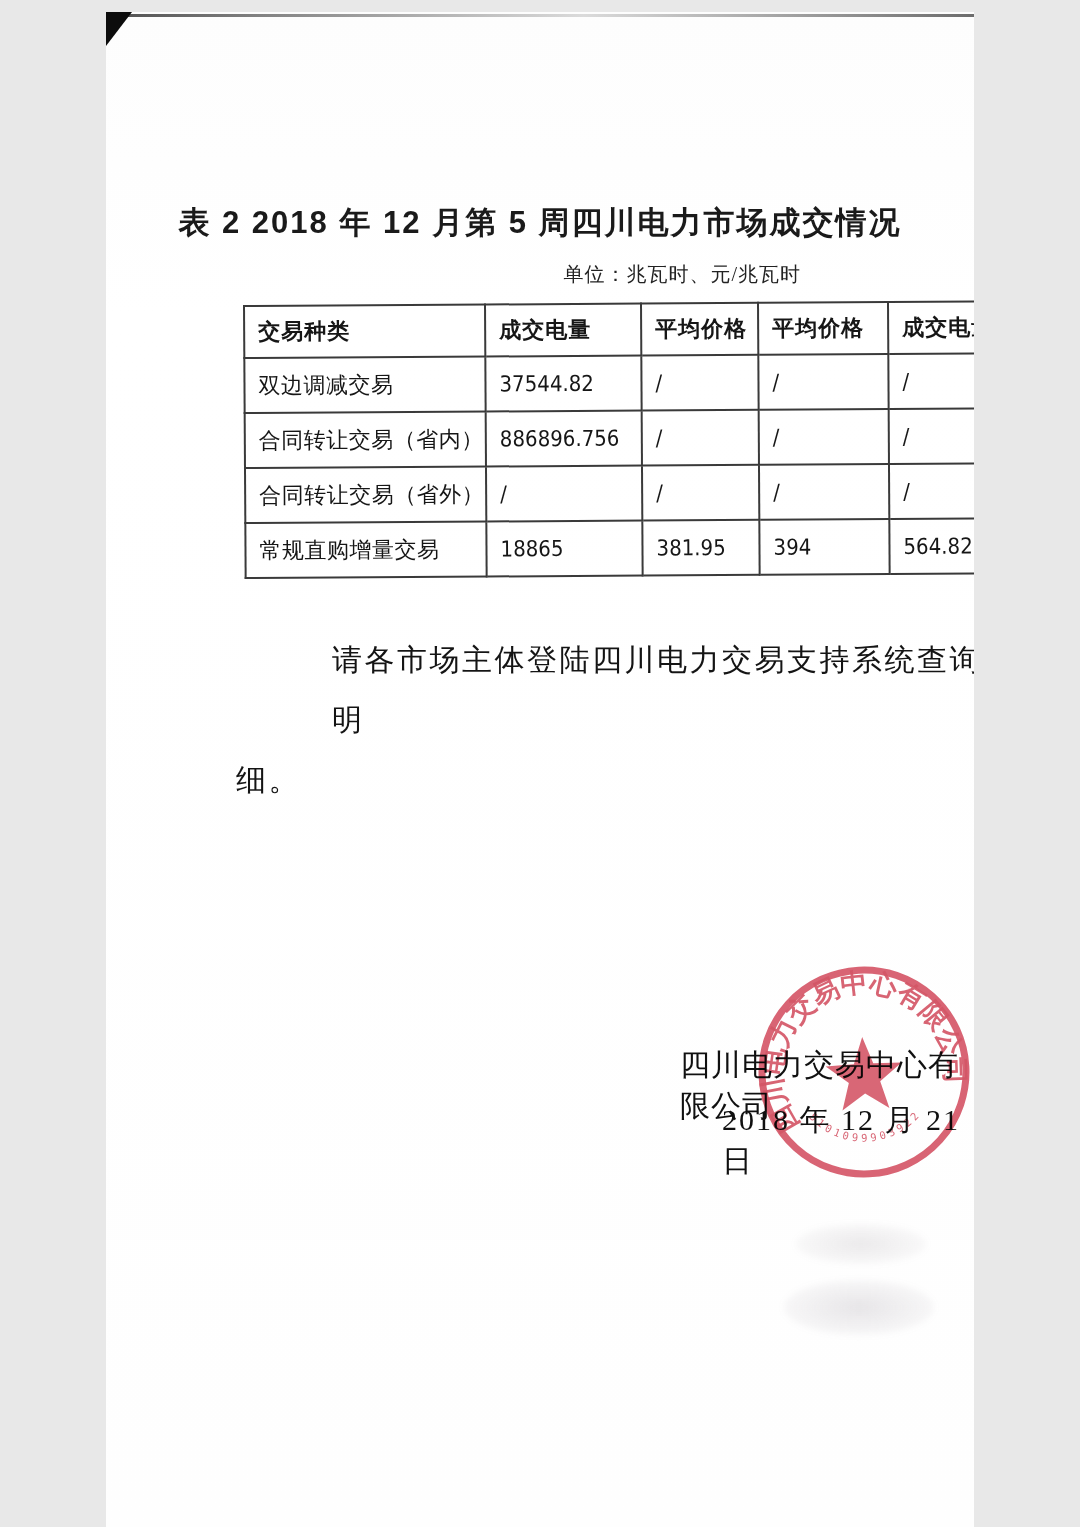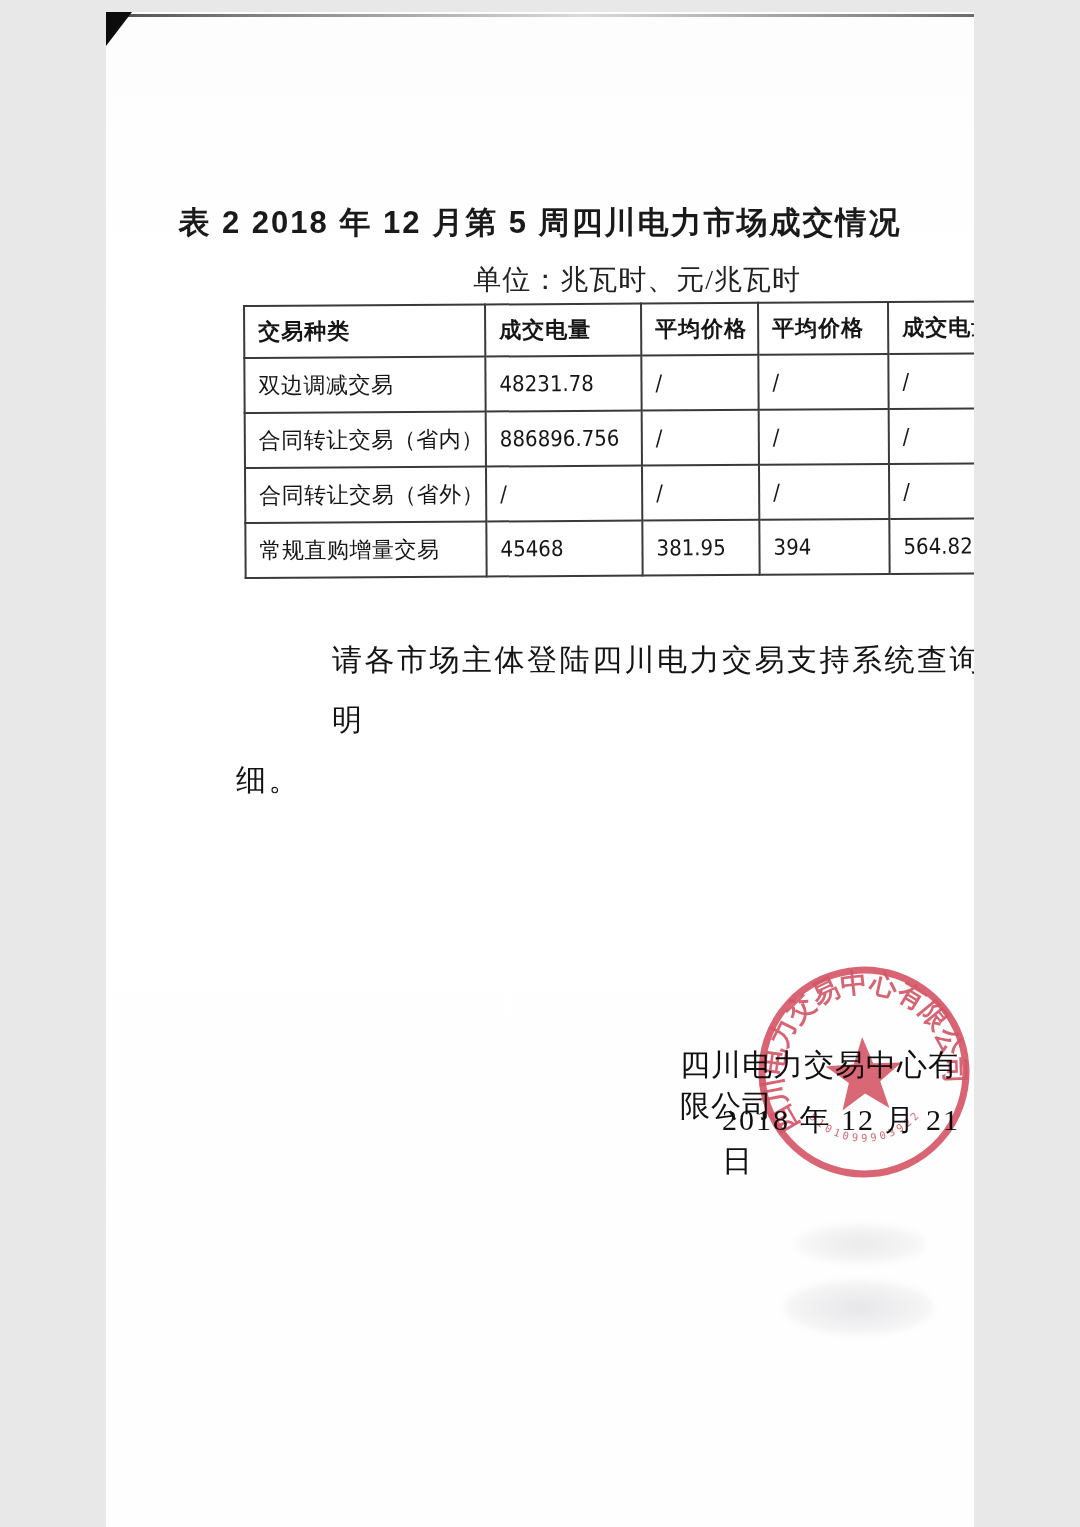--- a/index.html
+++ b/index.html
@@ -34,21 +34,21 @@
     text-align: center;
     font-family: "Liberation Sans", sans-serif;
     font-weight: 700;
     font-size: 31px;
     letter-spacing: 2px;
     color: #1a1a1a;
   }
 
   .unit-note {
     position: absolute; top: 249px; right: 173px;
-    font-size: 28px;
+    font-size: 20px;
     letter-spacing: 1px;
     color: #222;
     font-family: "Liberation Serif", serif;
   }
 
   .market-table-wrap {
     position: absolute; top: 293px; left: 137px;
     transform: rotate(-0.35deg);
     transform-origin: left top;
   }
@@ -144,42 +144,42 @@
             <th>交易种类</th>
             <th>成交电量</th>
             <th>平均价格</th>
             <th>平均价格</th>
             <th>成交电量</th>
           </tr>
         </thead>
       <tbody>
           <tr>
             <td class="cell-label">双边调减交易</td>
-            <td class="cell-num">48231.78</td>
+            <td class="cell-num">37544.82</td>
             <td class="cell-num">/</td>
             <td class="cell-num">/</td>
             <td class="cell-num">/</td>
           </tr>
           <tr>
             <td class="cell-label">合同转让交易（省内）</td>
             <td class="cell-num">886896.756</td>
             <td class="cell-num">/</td>
             <td class="cell-num">/</td>
             <td class="cell-num">/</td>
           </tr>
           <tr>
             <td class="cell-label">合同转让交易（省外）</td>
             <td class="cell-num">/</td>
             <td class="cell-num">/</td>
             <td class="cell-num">/</td>
             <td class="cell-num">/</td>
           </tr>
           <tr>
             <td class="cell-label">常规直购增量交易</td>
-            <td class="cell-num">45468</td>
+            <td class="cell-num">18865</td>
             <td class="cell-num">381.95</td>
             <td class="cell-num">394</td>
             <td class="cell-num">564.82</td>
           </tr>
         </tbody>
     </table>
   </div>
 
   <div class="body-paragraph">
     <div class="line-indent">请各市场主体登陆四川电力交易支持系统查询成交明</div>

